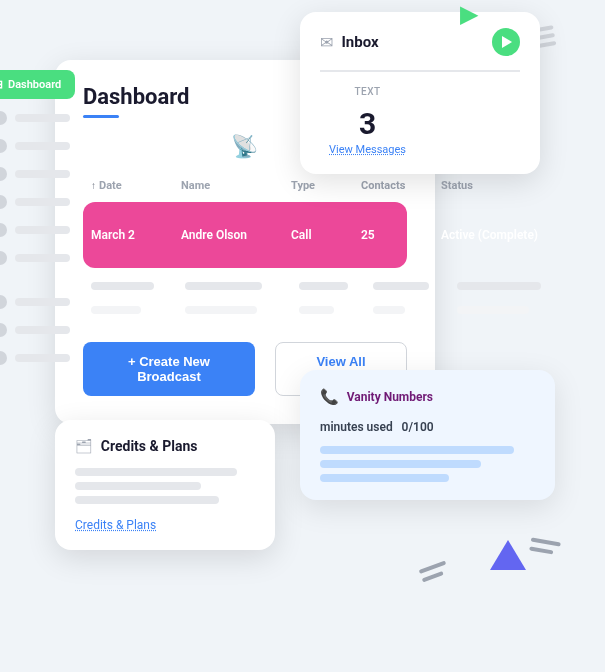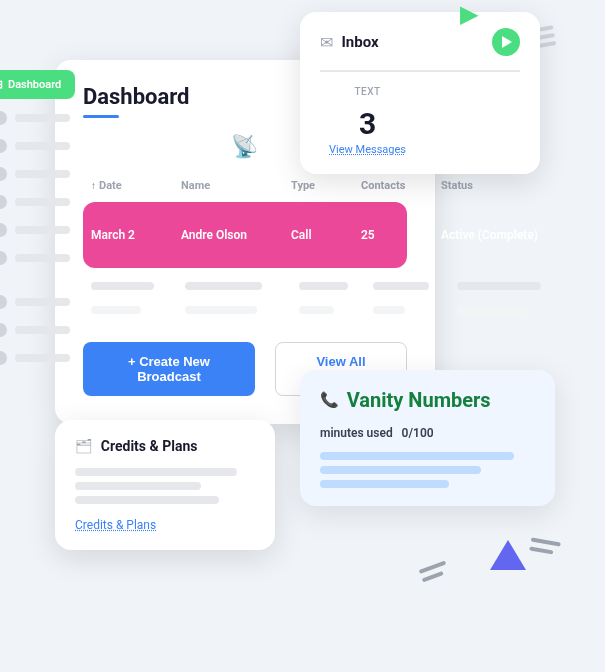--- a/index.html
+++ b/index.html
@@ -361,23 +361,23 @@
       gap: 8px;
       margin-bottom: 14px;
     }
 
     .vanity-icon {
       color: #6b7280;
       font-size: 15px;
     }
 
     .vanity-title {
-      font-size: 20px;
+      font-size: 12px;
       font-weight: 700;
-      color: #15803d;
+      color: #701a75;
     }
 
     .vanity-phone {
       font-size: 14px;
       color: #3b82f6;
       font-weight: 600;
       margin-bottom: 6px;
     }
 
     .vanity-minutes {

